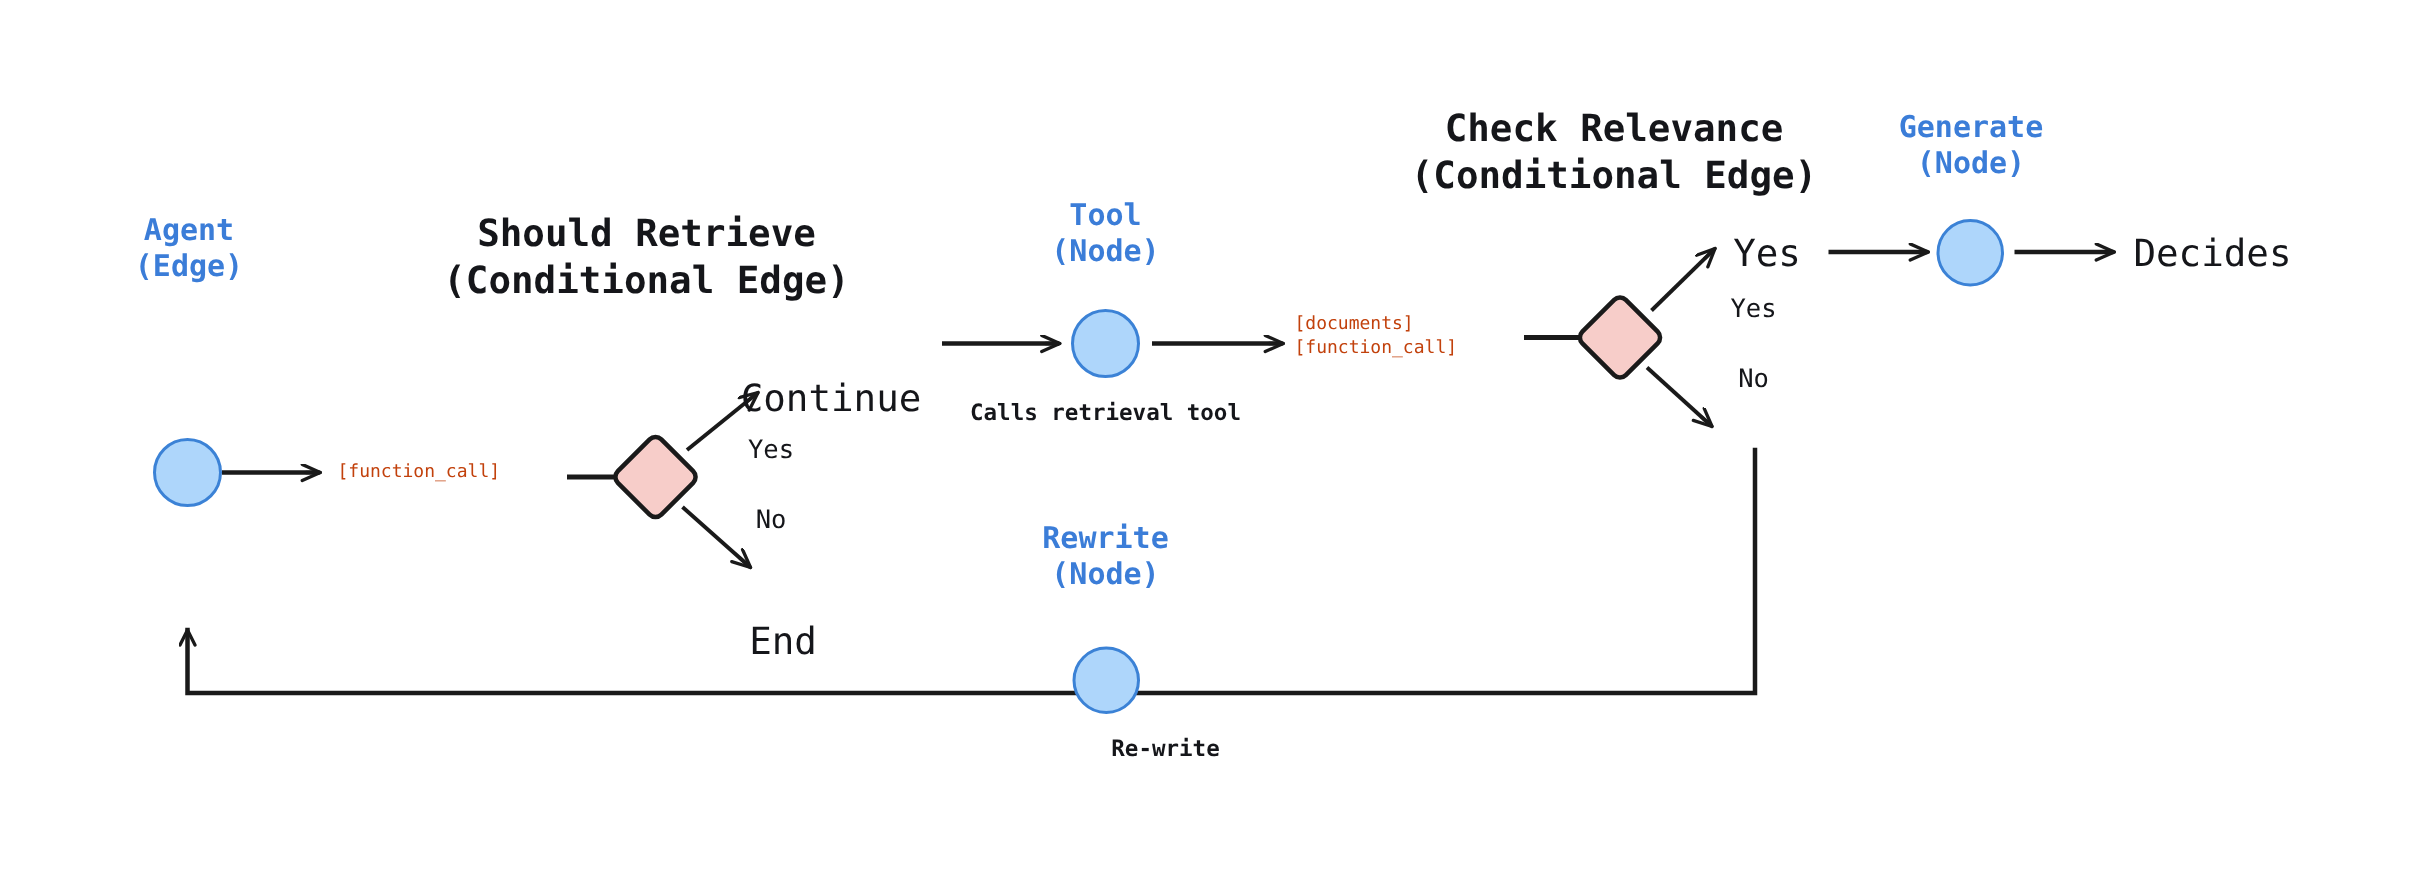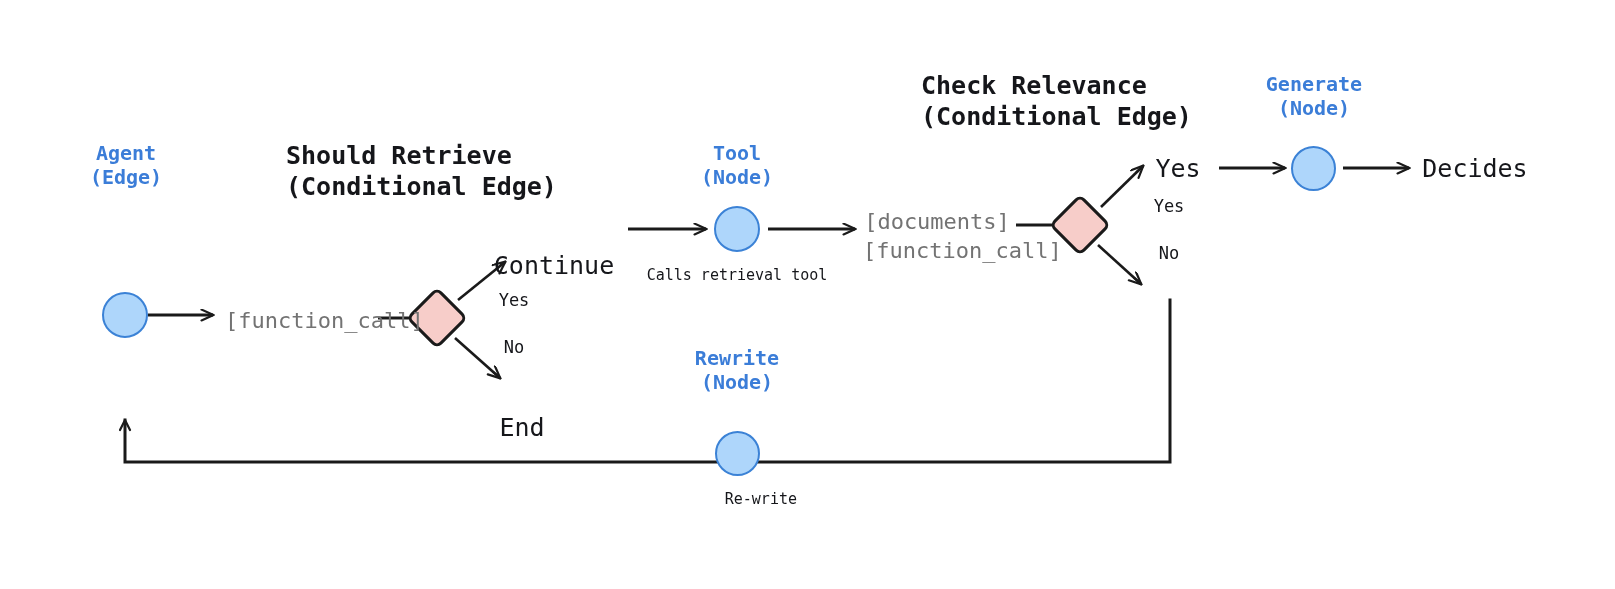--- a/index.html
+++ b/index.html
@@ -37,41 +37,41 @@
     font-size: 20px;
     font-weight: 700;
     text-align: center;
     letter-spacing: 0px;
   }
   
   .edge-title {
     color: #15161a;
     font-size: 25px;
     font-weight: 700;
+    text-align: center;
   }
   
   .big-word {
     color: #15161a;
     font-size: 25px;
     font-weight: 400;
     text-align: center;
   }
   
   .token {
-    color: #737373;
-    font-size: 22px;
+    color: #c2410c;
+    font-size: 12px;
     font-weight: 400;
-    text-align: center;
     line-height: 1.3;
   }
   
   .caption {
     color: #15161a;
     font-size: 15px;
-    font-weight: 400;
+    font-weight: 700;
     text-align: center;
     line-height: 1.36;
   }
   
   .branch {
     color: #15161a;
     font-size: 17px;
     font-weight: 400;
     text-align: center;
   }
@@ -159,21 +159,21 @@
 (Conditional Edge)</div>
 
   <div class="lbl big-word" style="left:489px; top:215px; width:130px;margin-top:36px;">Continue</div>
 
   <div class="lbl branch" style="left:491px; top:290px; width:46px;">Yes</div>
 
   <div class="lbl branch" style="left:491px; top:337px; width:46px;">No</div>
 
   <div class="lbl big-word" style="left:487px; top:381px; width:70px;margin-top:32px;">End</div>
 
-  <div class="lbl node-title" style="left:652px; top:141px; width:170px;text-align:center;">Tool
+  <div class="lbl node-title" style="left:652px; top:131px; width:170px;text-align:center;">Tool
 (Node)</div>
 
   <div class="lbl caption" style="left:627px; top:265px; width:220px;">Calls retrieval tool</div>
 
   <div class="lbl token" style="left:863px; top:208px; width:148px;">[documents]
 [function_call]</div>
 
   <div class="lbl edge-title" style="left:921px; top:71px; width:310px;">Check Relevance
 (Conditional Edge)</div>
 
@@ -184,15 +184,15 @@
   <div class="lbl branch" style="left:1146px; top:243px; width:46px;">No</div>
 
   <div class="lbl node-title" style="left:1228px; top:72px; width:172px;">Generate
 (Node)</div>
 
   <div class="lbl big-word" style="left:1415px; top:154px; width:120px;">Decides</div>
 
   <div class="lbl node-title" style="left:652px; top:346px; width:170px;">Rewrite
 (Node)</div>
 
-  <div class="lbl caption" style="left:677px; top:489px; width:120px;text-align:right;">Re-write</div>
+  <div class="lbl caption" style="left:717px; top:489px; width:120px;">Re-write</div>
 
 </div>
 
 </body></html>

